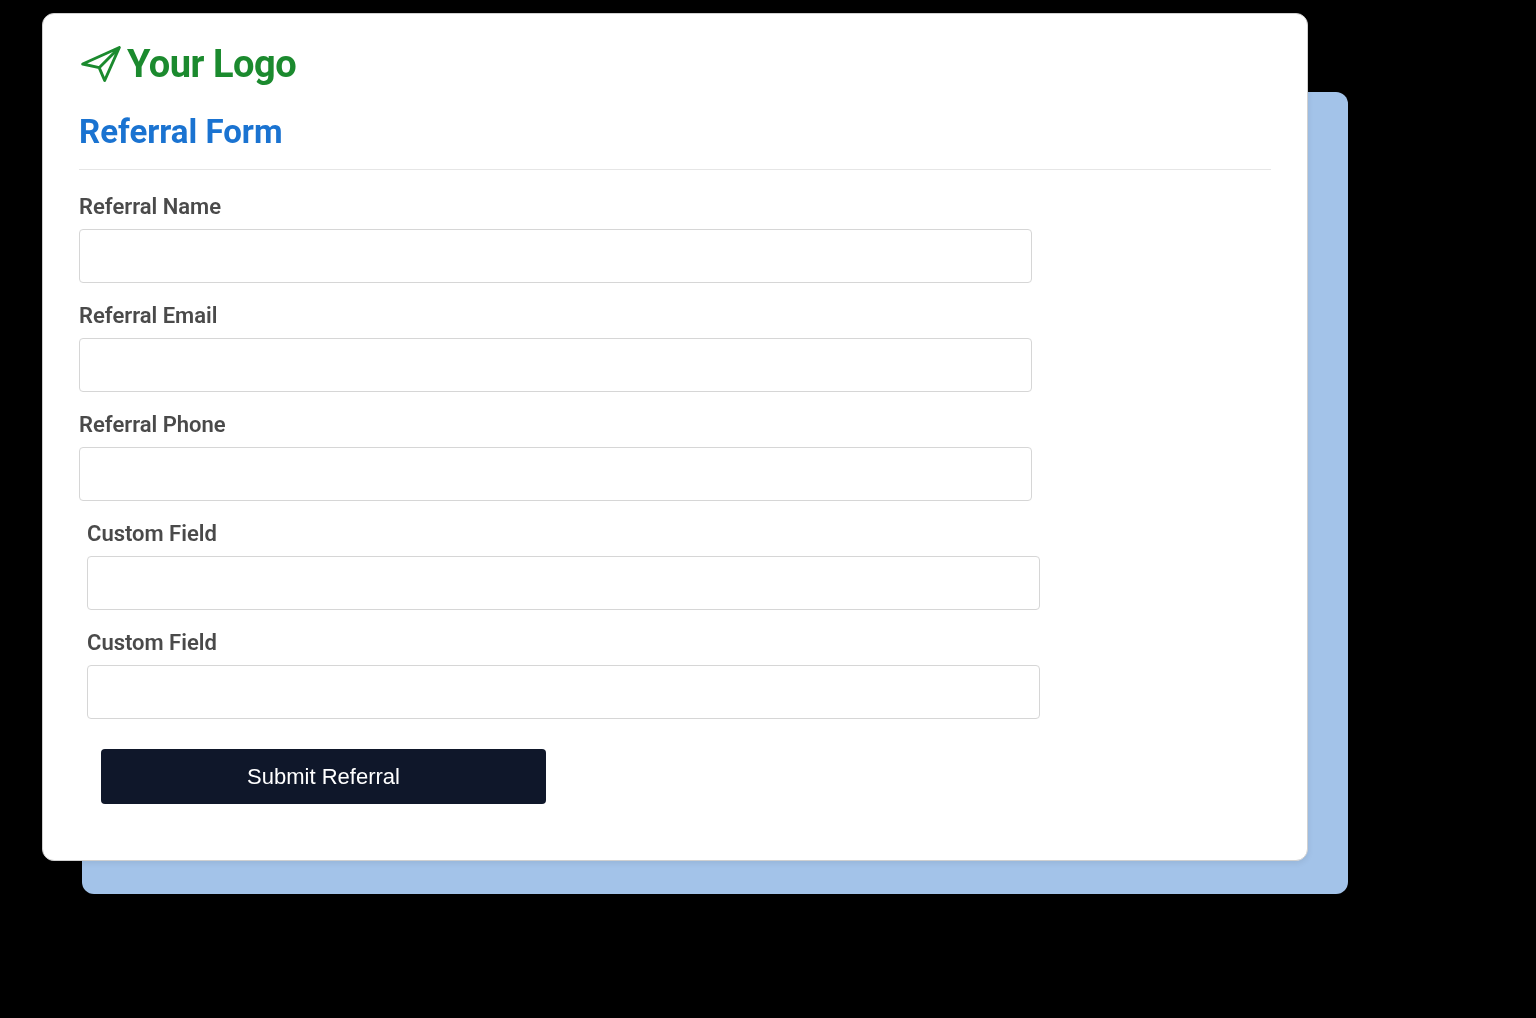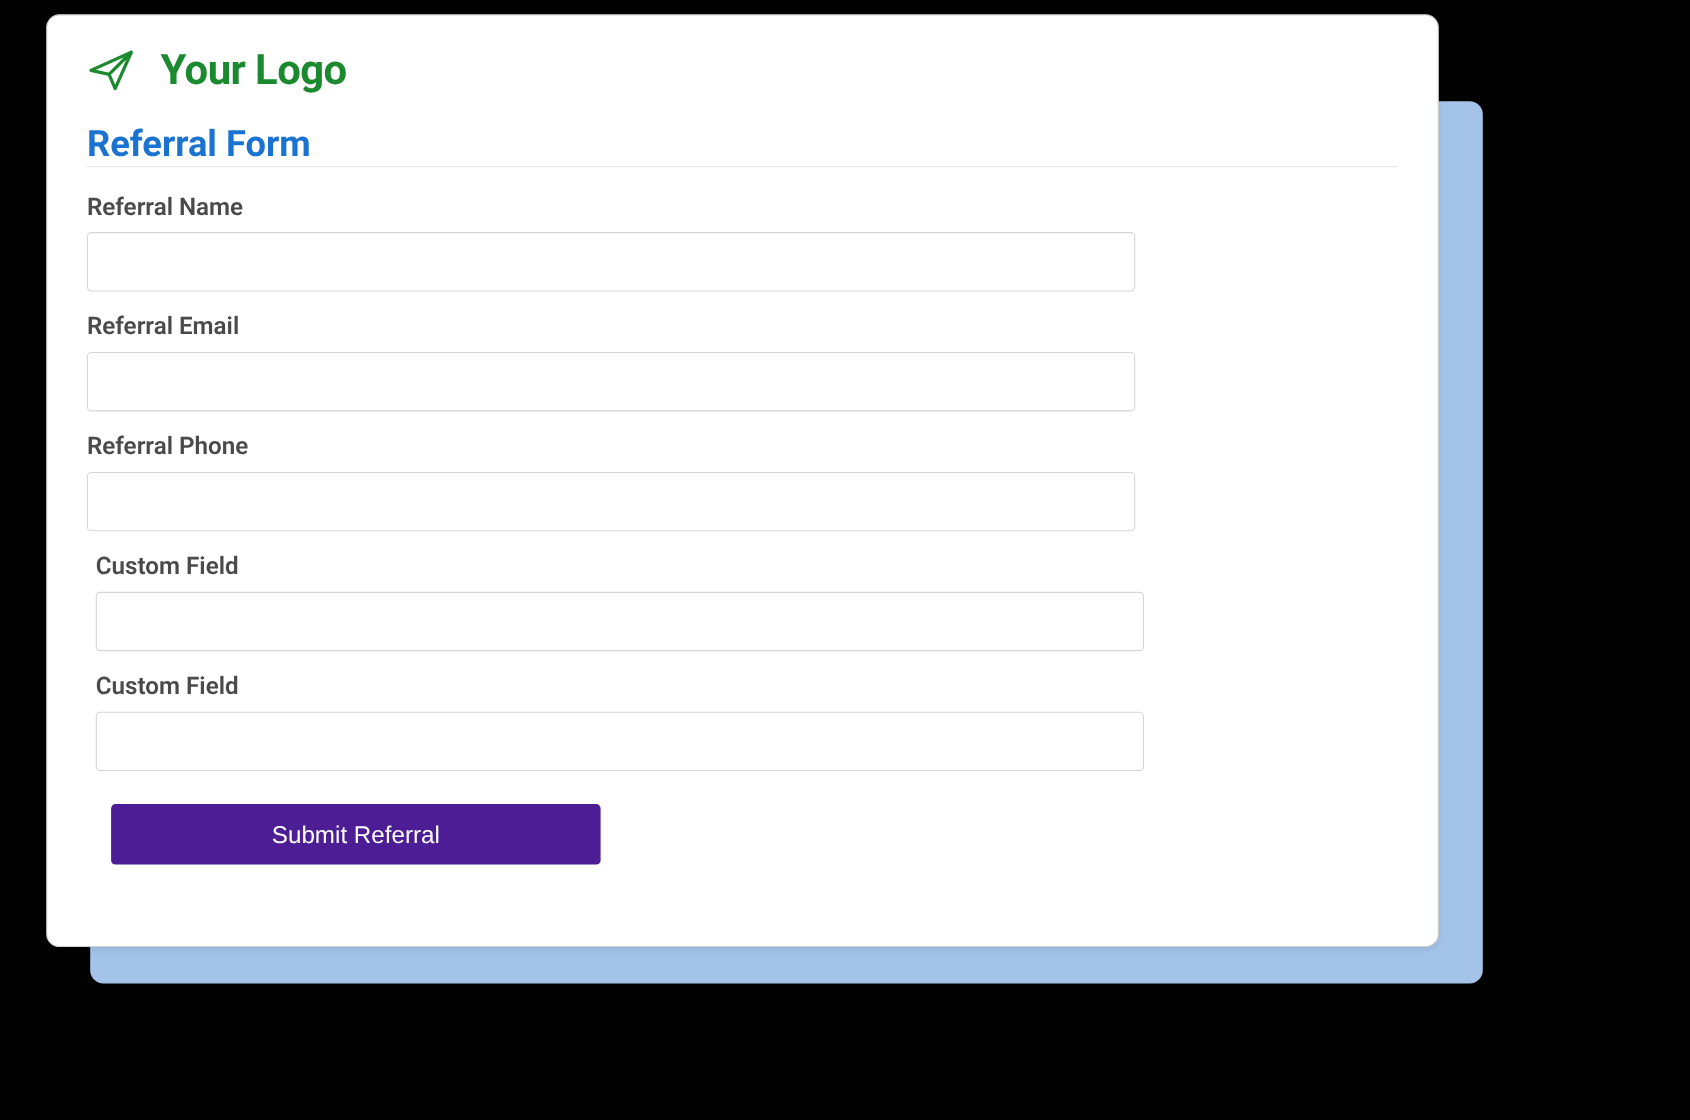--- a/index.html
+++ b/index.html
@@ -46,41 +46,42 @@
     background: #fff;
     border: 1px solid #d0d0d0;
     border-radius: 12px;
     padding: 28px 36px 36px 36px;
     box-shadow: 0 2px 6px rgba(0,0,0,0.08);
   }
   
   .logo-row {
     display: flex;
     align-items: center;
-    gap: 23px;
+    gap: 4px;
     margin-bottom: 26px;
   }
   
   .logo-icon {
     width: 44px;
     height: 44px;
     flex-shrink: 0;
   }
   
   .logo-text {
     font-size: 38px;
     font-weight: 700;
     color: #1B8A2E;
     letter-spacing: -0.5px;
   }
   
   .form-heading {
     font-size: 33px;
     font-weight: 700;
     color: #1A73D1;
+    margin-bottom: 18px;
   }
   
   .divider {
     width: 100%;
     height: 1px;
     background: #e6e6e6;
     margin-bottom: 24px;
   }
   
   .form-group {
@@ -107,21 +108,21 @@
     background: #fff;
     font-size: 18px;
     padding: 0 14px;
     outline: none;
   }
   
   .submit-button {
     display: inline-block;
     width: 445px;
     height: 55px;
-    background: #4c1d95;
+    background: #0f172a;
     color: #fff;
     font-size: 22px;
     font-weight: 400;
     border: none;
     border-radius: 4px;
     cursor: pointer;
     margin-left: 22px;
     margin-top: 10px;
     text-align: center;
   }

